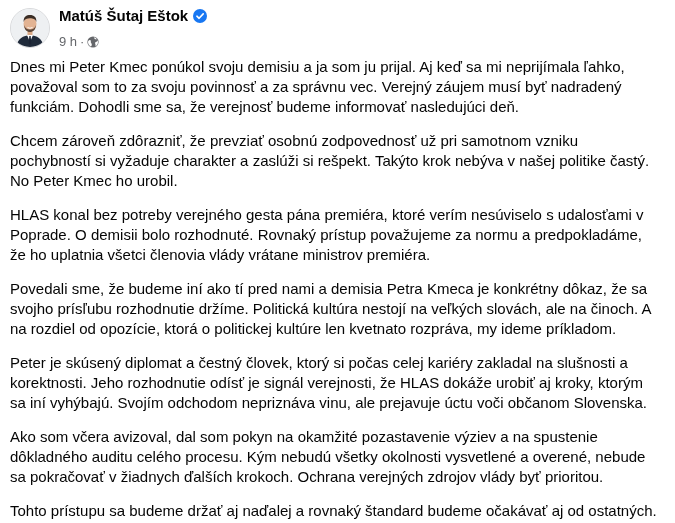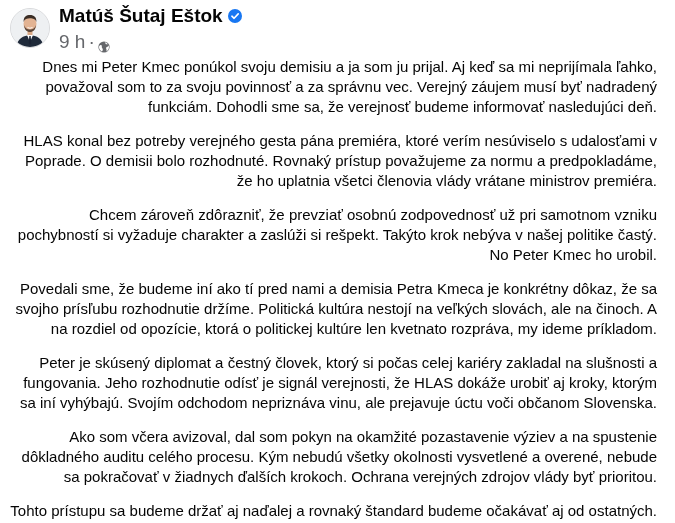--- a/index.html
+++ b/index.html
@@ -11,30 +11,30 @@
     .post { position: relative; width: 675px; height: 523px; }
     .header { position: absolute; left: 10px; top: 6px; height: 44px; display: flex; align-items: center; }
     .avatar {
       width: 40px; height: 40px; border-radius: 50%;
       border: 1px solid #d9dadc; box-sizing: border-box;
       background: #f0f2f5; overflow: hidden; position: relative;
     }
     .avatar svg { display: block; }
     .meta { margin-left: 9px; display: flex; flex-direction: column; justify-content: center; }
     .name-row { display: flex; align-items: center; height: 20px; }
-    .author { font-weight: bold; font-size: 19px; color: #050505; line-height: 20px; }
+    .author { font-weight: bold; font-size: 15px; color: #050505; line-height: 20px; }
     .verified { margin-left: 5px; width: 14px; height: 14px; display: inline-block; }
-    .sub-row { display: flex; align-items: center; font-size: 19px; color: #65676b; height: 18px; margin-top: 7px; }
+    .sub-row { display: flex; align-items: center; font-size: 13px; color: #65676b; height: 18px; margin-top: 7px; }
     .sub-row .dot { margin: 0 3px; }
     .globe { width: 12px; height: 12px; display: inline-block; }
     .body {
       position: absolute; left: 10px; top: 57px; width: 655px;
       font-size: 15px; line-height: 20px; color: #050505;
     }
-    .body p { margin: 0 8px 14px 0; text-align: right; }
+    .body p { margin: 0 8px 14px 0; }
   </style>
 </head>
 <body>
 
 <div class="post">
   <div class="header">
     <div class="avatar">
       <svg width="38" height="38" viewBox="0 0 38 38">
         <rect width="38" height="38" fill="#eef0f2"></rect>
 
@@ -73,20 +73,20 @@
             <path d="M2.2 4.2 C3.4 3.6 4.2 4.6 3.8 5.6 C3.4 6.6 4.6 7.2 4.8 8.4 C5 9.4 4.2 10.2 3.6 10.4 C2 9.4 1 7.8 1 6 C1 5.4 1.5 4.6 2.2 4.2 Z" fill="#ffffff"></path>
             <path d="M6.6 1.2 C7.6 1.6 7.2 2.8 8 3.2 C8.8 3.6 9.8 3 10.4 3.8 C10.8 4.6 10.2 5.6 9.4 5.8 C8.4 6 7.8 6.8 8.2 7.8 C8.6 8.8 8.8 9.6 8.2 10.4 C9.8 9.6 11 8 11 6 C11 3.8 9.2 1.6 6.6 1.2 Z" fill="#ffffff"></path>
           </svg>
         </span>
       </div>
     </div>
   </div>
 
   <div class="body">
     <p>Dnes mi Peter Kmec ponúkol svoju demisiu a ja som ju prijal. Aj keď sa mi neprijímala ľahko, považoval som to za svoju povinnosť a za správnu vec. Verejný záujem musí byť nadradený funkciám. Dohodli sme sa, že verejnosť budeme informovať nasledujúci deň.</p>
+    <p>Chcem zároveň zdôrazniť, že prevziať osobnú zodpovednosť už pri samotnom vzniku pochybností si vyžaduje charakter a zaslúži si rešpekt. Takýto krok nebýva v našej politike častý. No Peter Kmec ho urobil.</p>
     <p>HLAS konal bez potreby verejného gesta pána premiéra, ktoré verím nesúviselo s udalosťami v Poprade. O demisii bolo rozhodnuté. Rovnaký prístup považujeme za normu a predpokladáme, že ho uplatnia všetci členovia vlády vrátane ministrov premiéra.</p>
-    <p>Chcem zároveň zdôrazniť, že prevziať osobnú zodpovednosť už pri samotnom vzniku pochybností si vyžaduje charakter a zaslúži si rešpekt. Takýto krok nebýva v našej politike častý. No Peter Kmec ho urobil.</p>
     <p>Povedali sme, že budeme iní ako tí pred nami a demisia Petra Kmeca je konkrétny dôkaz, že sa svojho prísľubu rozhodnutie držíme. Politická kultúra nestojí na veľkých slovách, ale na činoch. A na rozdiel od opozície, ktorá o politickej kultúre len kvetnato rozpráva, my ideme príkladom.</p>
-    <p>Peter je skúsený diplomat a čestný človek, ktorý si počas celej kariéry zakladal na slušnosti a fungovania. Jeho rozhodnutie odísť je signál verejnosti, že HLAS dokáže urobiť aj kroky, ktorým sa iní vyhýbajú. Svojím odchodom nepriznáva vinu, ale prejavuje úctu voči občanom Slovenska.</p>
+    <p>Peter je skúsený diplomat a čestný človek, ktorý si počas celej kariéry zakladal na slušnosti a korektnosti. Jeho rozhodnutie odísť je signál verejnosti, že HLAS dokáže urobiť aj kroky, ktorým sa iní vyhýbajú. Svojím odchodom nepriznáva vinu, ale prejavuje úctu voči občanom Slovenska.</p>
     <p>Ako som včera avizoval, dal som pokyn na okamžité pozastavenie výziev a na spustenie dôkladného auditu celého procesu. Kým nebudú všetky okolnosti vysvetlené a overené, nebude sa pokračovať v žiadnych ďalších krokoch. Ochrana verejných zdrojov vlády byť prioritou.</p>
     <p>Tohto prístupu sa budeme držať aj naďalej a rovnaký štandard budeme očakávať aj od ostatných. Dôvera občanov je základom fungovania štátu a je našou povinnosťou ju každým rozhodnutím posilňovať.</p>
   </div>
 </div>
 
 </body></html>

